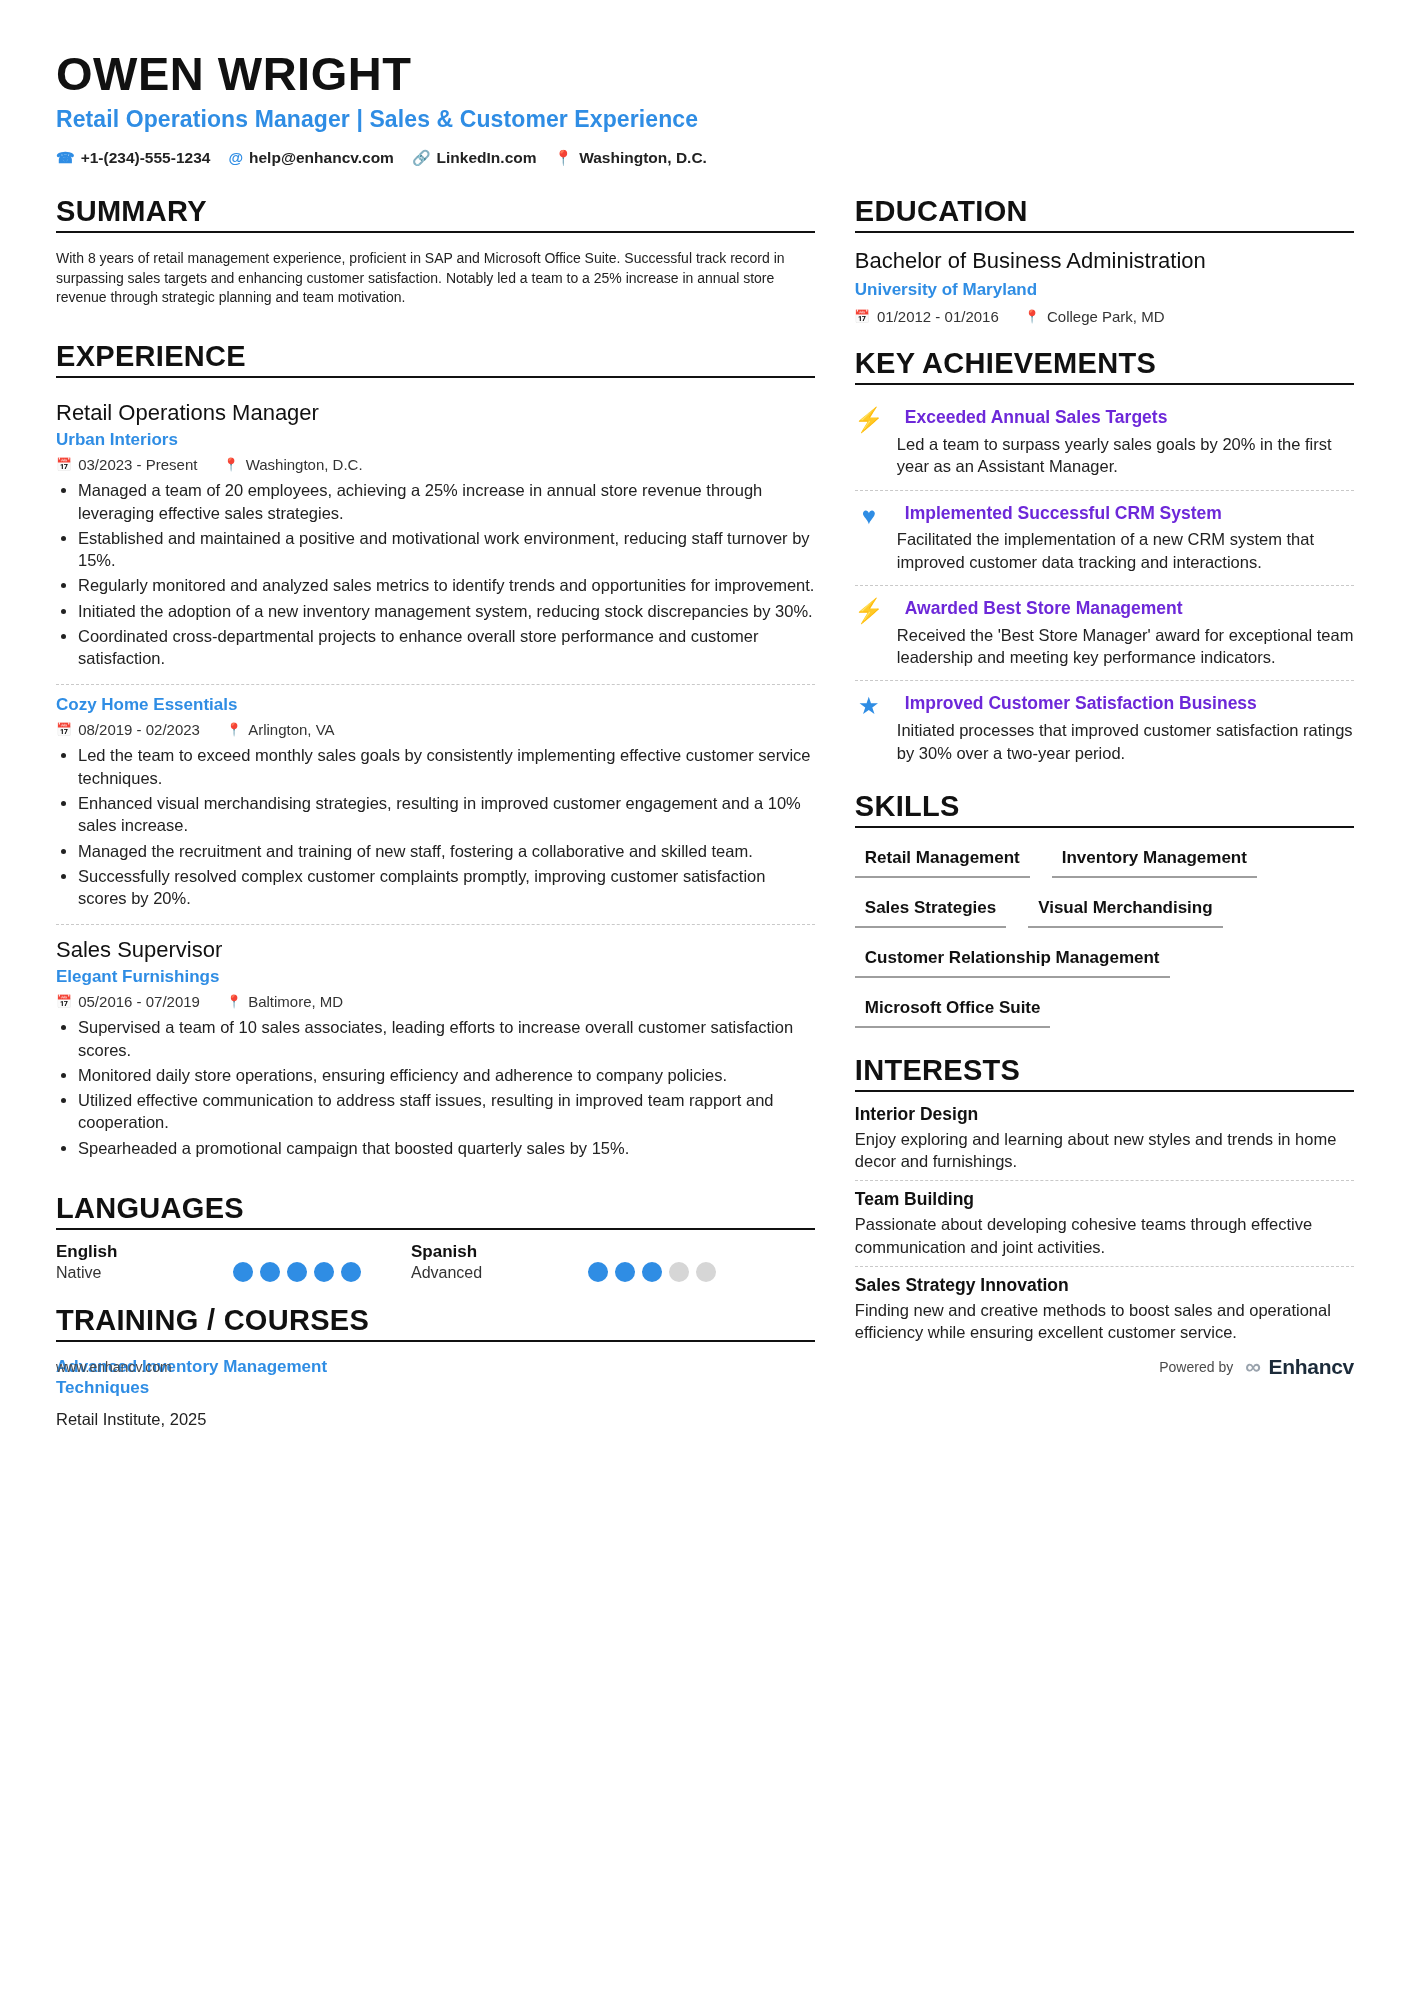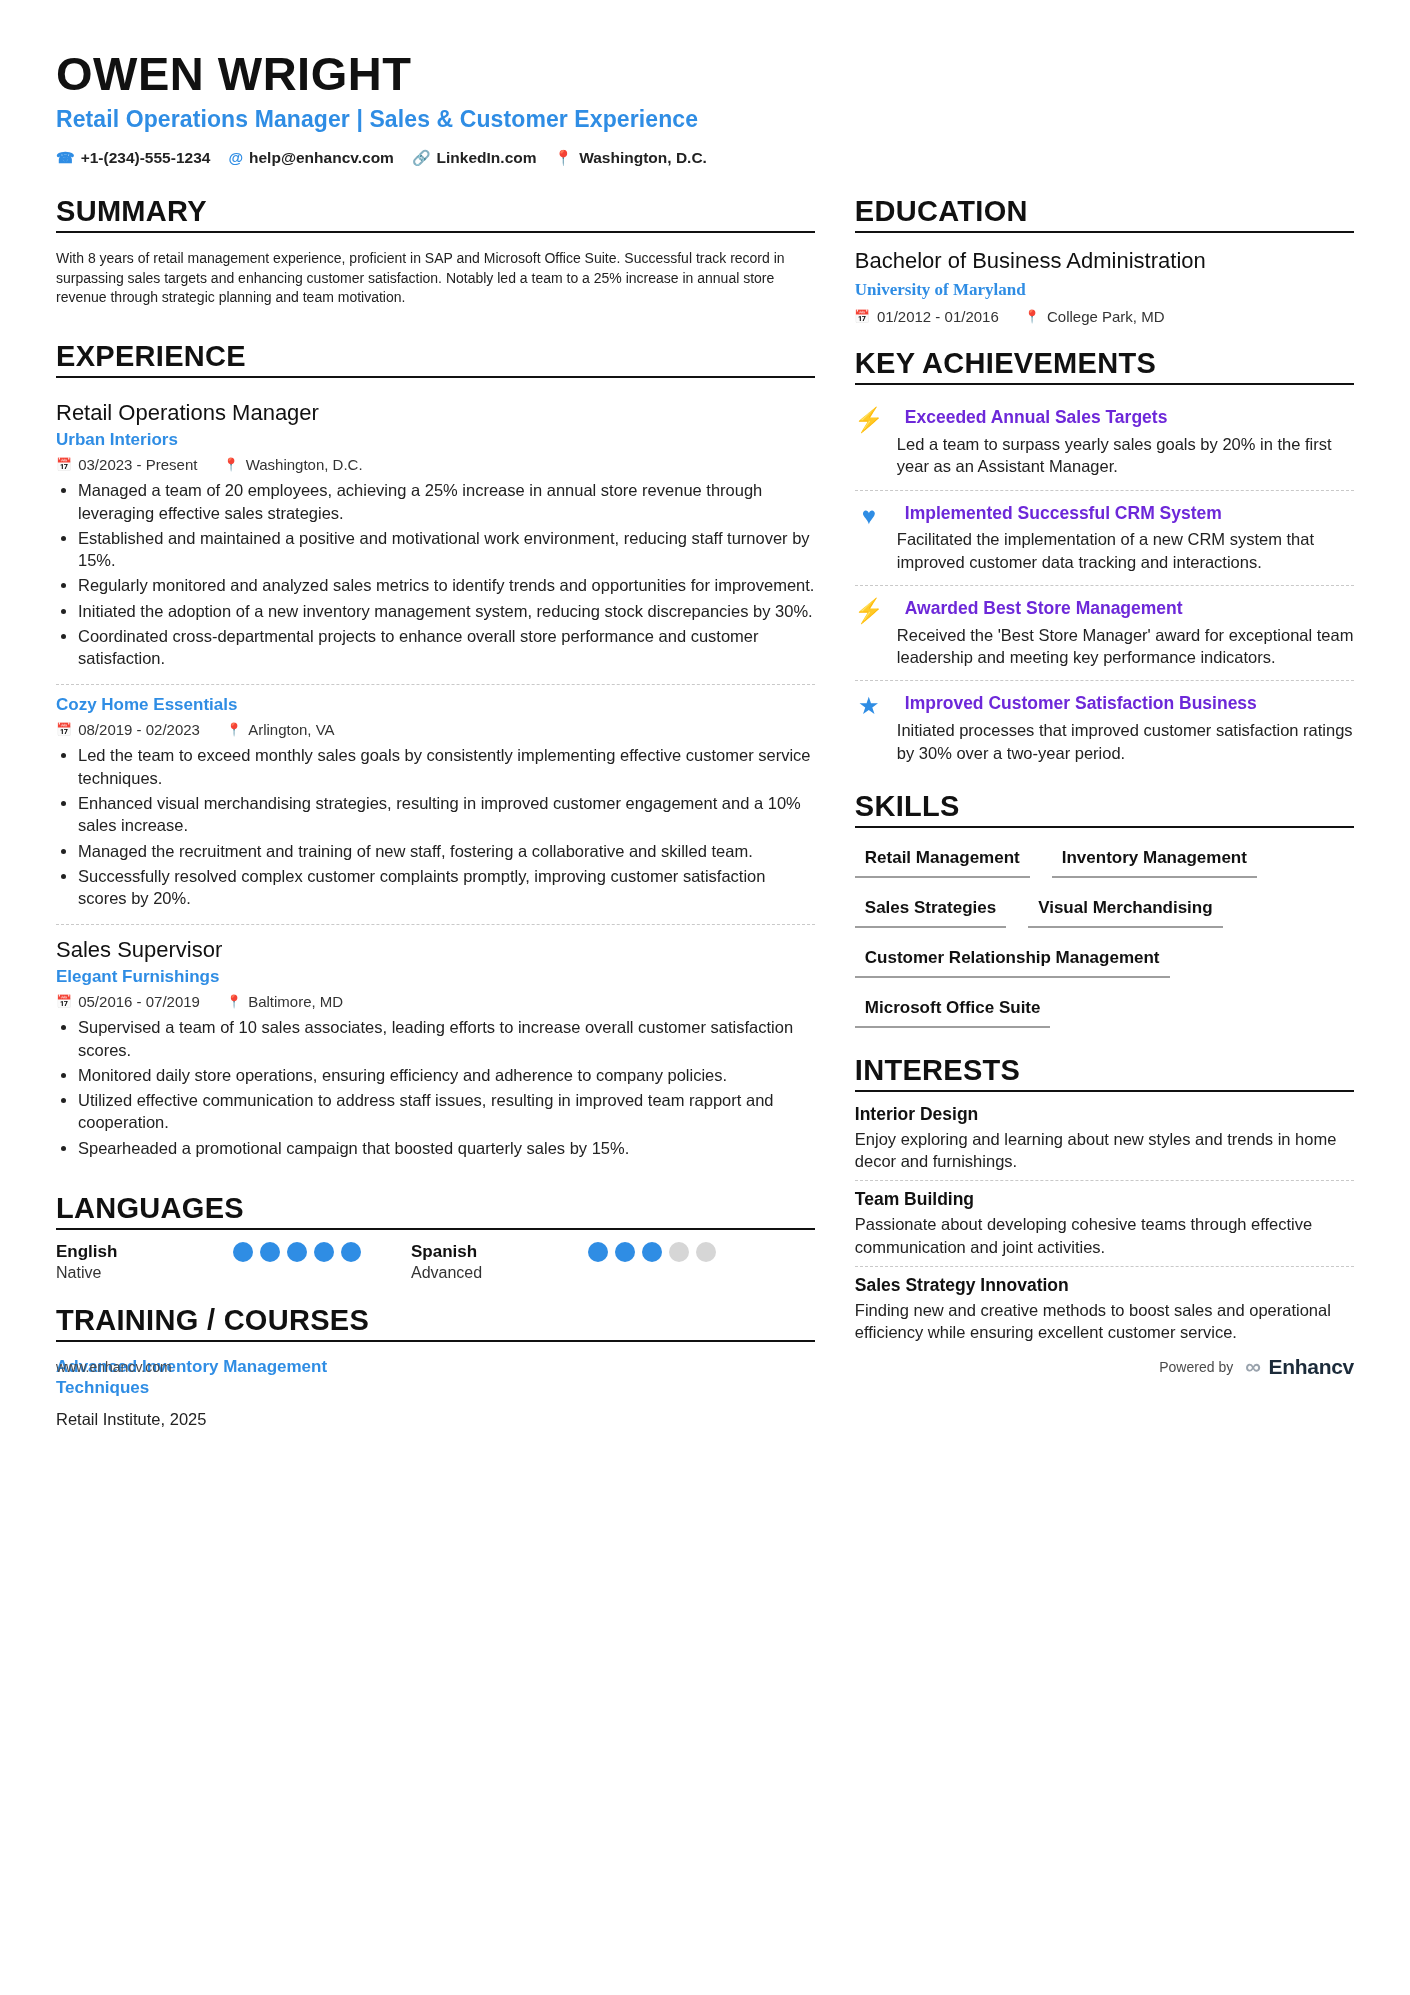--- a/index.html
+++ b/index.html
@@ -123,21 +123,21 @@
   }
 
   
   .lang-wrap {
     display: flex;
     gap: 50px;
     padding-top: 12px;
   }
   .lang {
     display: flex;
-    align-items: flex-start;
+    align-items: flex-end;
     justify-content: space-between;
     width: 305px;
   }
   .lang-name { font-size: 17px; font-weight: bold; color: #111; }
   .lang-level { font-size: 16px; color: #333; margin-top: 2px; }
   .dots { display: flex; gap: 7px; }
   .dot {
     width: 20px; height: 20px; border-radius: 50%;
     background: #d6d6d6;
   }
@@ -154,21 +154,21 @@
     font-size: 17px; font-weight: bold; color: #2f8de4;
     line-height: 1.25; margin-bottom: 12px;
   }
   .course-org { font-size: 16.5px; color: #222; }
 
   
   .edu-degree {
     font-size: 22px; color: #111; line-height: 1.25; margin: 4px 0 6px 0;
   }
   .edu-school {
-    font-size: 17px; font-weight: bold; color: #2f8de4; margin-bottom: 8px; font-family: Liberation Serif, serif;
+    font-size: 17px; font-weight: bold; color: #2f8de4; margin-bottom: 8px;
   }
 
   
   .ach {
     display: flex; gap: 14px; padding: 12px 0 12px 0;
   }
   .ach + .ach { border-top: 1px dashed #c9c9c9; }
   .ach-icon {
     width: 28px; flex: 0 0 28px; color: #2f8de4;
     font-size: 24px; line-height: 1.05; text-align: center;

